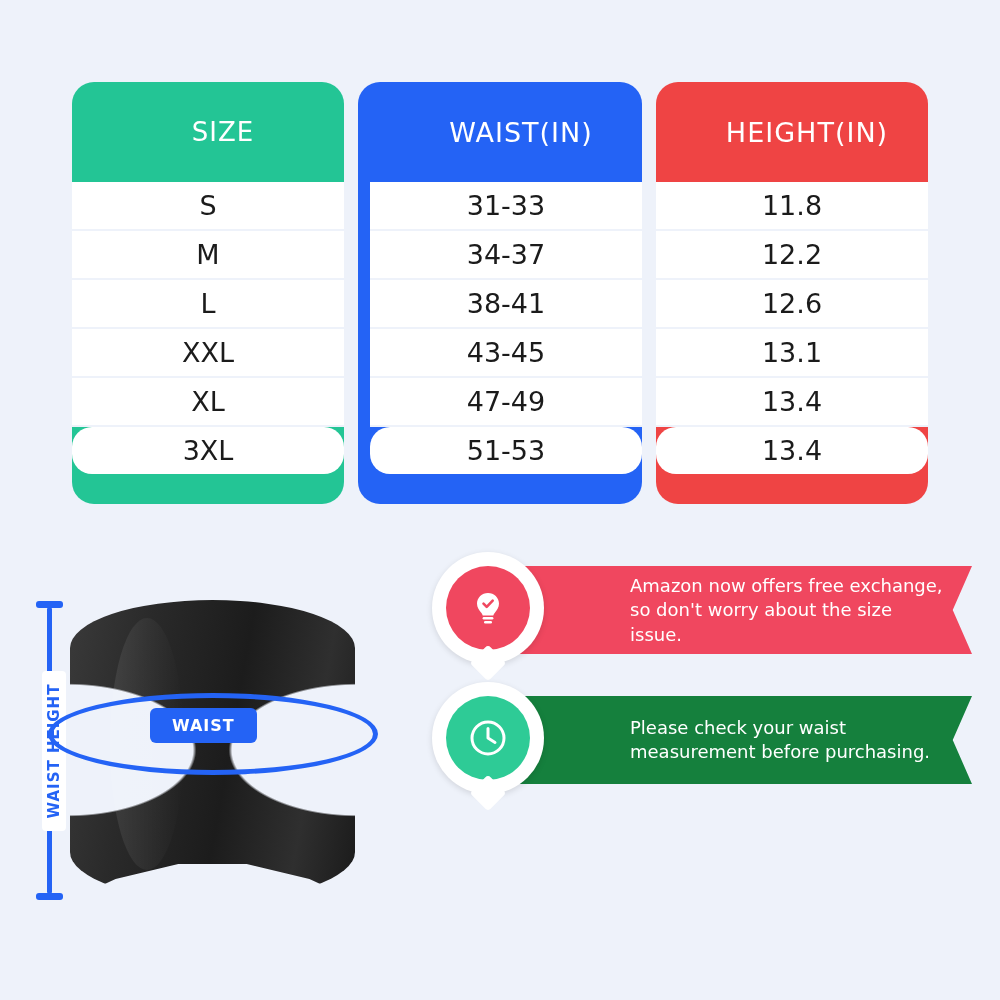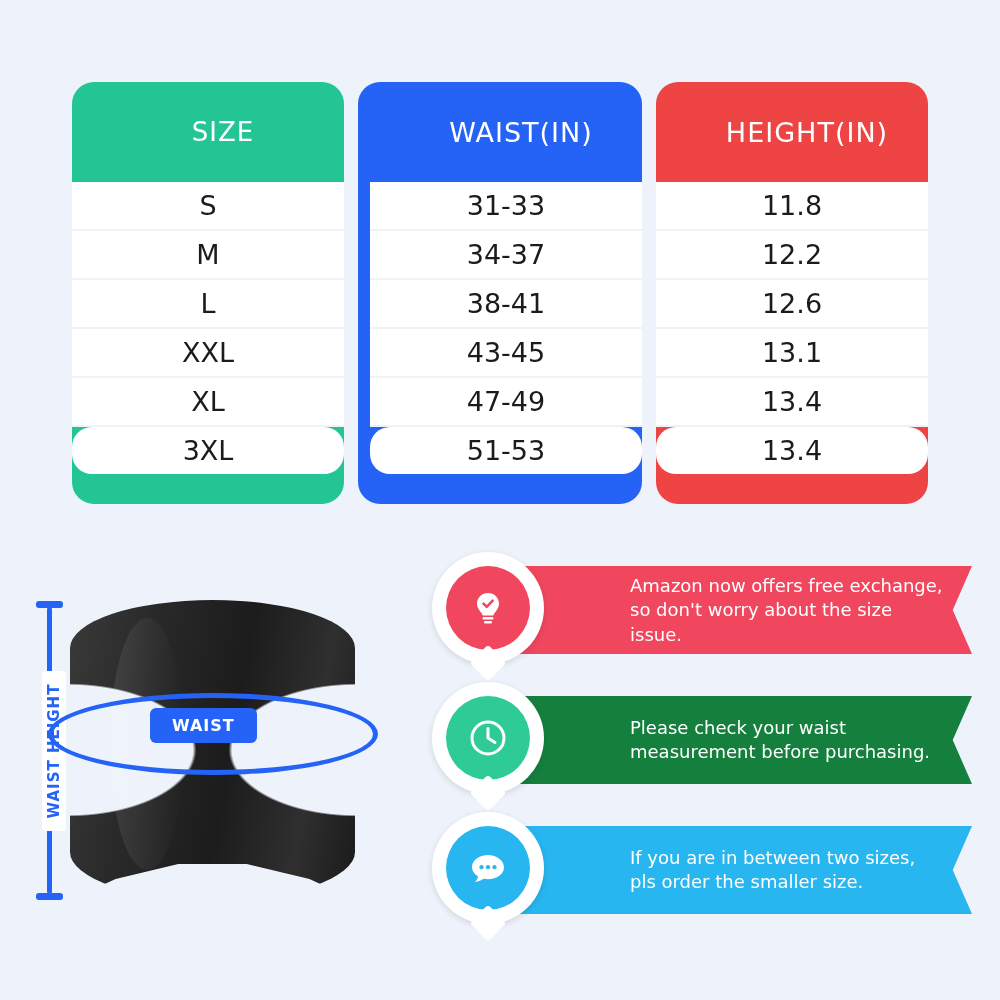--- a/index.html
+++ b/index.html
@@ -328,29 +328,14 @@
     <div class="badge">
       <div class="disc">
         <svg width="46" height="46" viewBox="0 0 46 46" aria-hidden="true">
           <circle cx="23" cy="23" r="16" fill="none" stroke="#ffffff" stroke-width="3"></circle>
           <path d="M23 13.5V23l7 4.5" fill="none" stroke="#ffffff" stroke-width="3" stroke-linecap="round" stroke-linejoin="round"></path>
         </svg>
       </div>
     </div>
   </div>
 
-  <div class="note note-3">
-    <div class="ribbon">
-      <div class="ribbon-text">If you are in between two sizes, pls order the smaller size.</div>
-    </div>
-    <div class="badge">
-      <div class="disc">
-        <svg width="48" height="48" viewBox="0 0 48 48" aria-hidden="true">
-          <path d="M24 11c-8.8 0-16 5.4-16 12 0 3.8 2.4 7.2 6.1 9.4-.4 2.2-1.6 4.2-3.3 5.6 3.2-.3 6.2-1.5 8.6-3.2 1.5.3 3 .5 4.6.5 8.8 0 16-5.4 16-12s-7.2-12.3-16-12.3z" fill="#ffffff"></path>
-          <circle cx="17.5" cy="23.2" r="2.1" fill="#27b6ef"></circle>
-          <circle cx="24" cy="23.2" r="2.1" fill="#27b6ef"></circle>
-          <circle cx="30.5" cy="23.2" r="2.1" fill="#27b6ef"></circle>
-        </svg>
-      </div>
-    </div>
-  </div>
 
 </div>
 
 </body></html>

